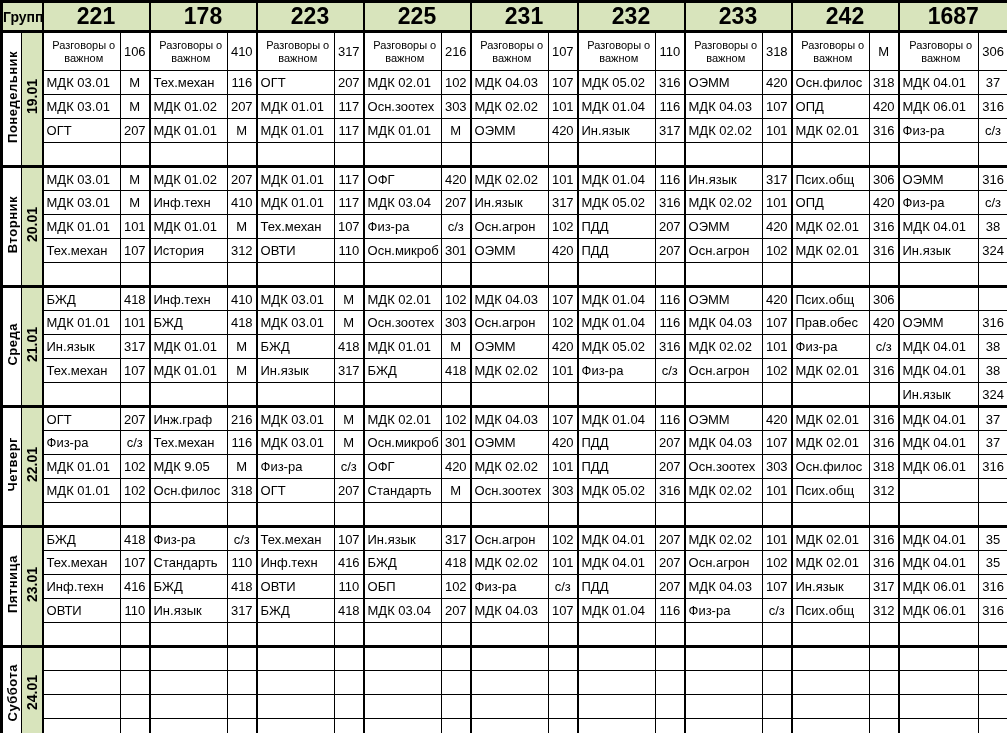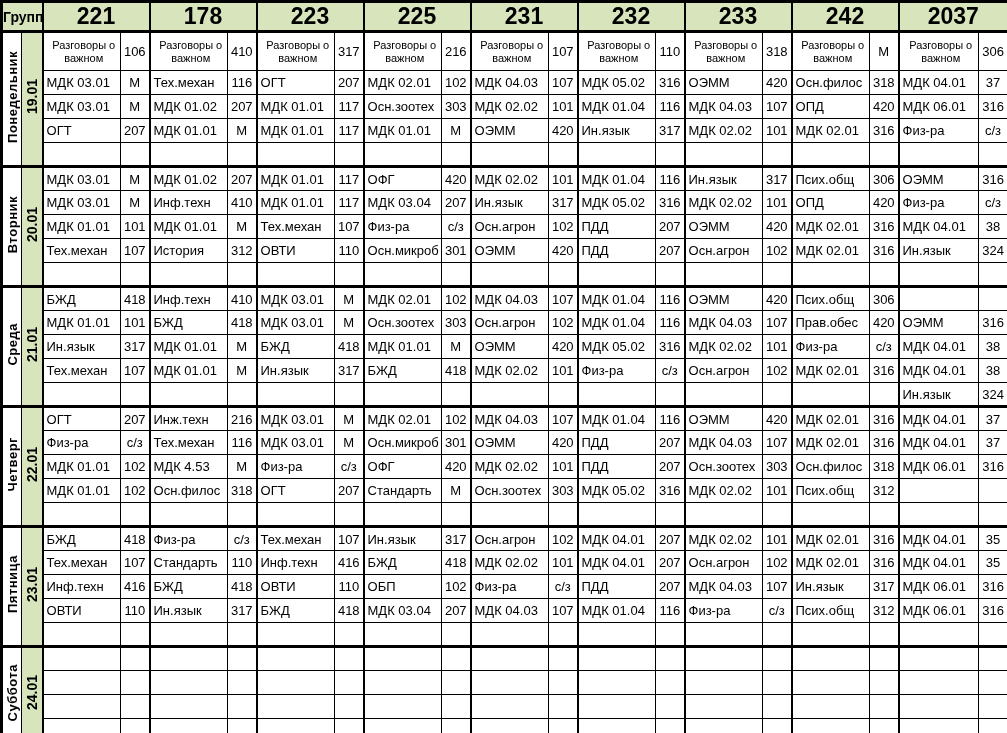--- a/index.html
+++ b/index.html
@@ -51,21 +51,21 @@
       <tr>
         <th class="corner" colspan="2">Группа</th>
         <th class="group" colspan="2">221</th>
         <th class="group" colspan="2">178</th>
         <th class="group" colspan="2">223</th>
         <th class="group" colspan="2">225</th>
         <th class="group" colspan="2">231</th>
         <th class="group" colspan="2">232</th>
         <th class="group" colspan="2">233</th>
         <th class="group" colspan="2">242</th>
-        <th class="group" colspan="2">2037</th>
+        <th class="group" colspan="2">1687</th>
       </tr>
     </thead>
   <tbody>
       <tr class="day-start tall">
         <td class="day" rowspan="5"><span class="vt">Понедельник</span></td>
         <td class="date" rowspan="5"><span class="vt">19.01</span></td>
         <td class="subj wrap">Разговоры о важном</td>
         <td class="room">106</td>
         <td class="subj wrap">Разговоры о важном</td>
         <td class="room">410</td>
@@ -366,21 +366,21 @@
         <td class="subj"></td>
         <td class="room"></td>
         <td class="subj">Ин.язык</td>
         <td class="room">324</td>
       </tr>
       <tr class="day-start">
         <td class="day" rowspan="5"><span class="vt">Четверг</span></td>
         <td class="date" rowspan="5"><span class="vt">22.01</span></td>
         <td class="subj">ОГТ</td>
         <td class="room">207</td>
-        <td class="subj">Инж.техн</td>
+        <td class="subj">Инж.граф</td>
         <td class="room">216</td>
         <td class="subj">МДК 03.01</td>
         <td class="room">М</td>
         <td class="subj">МДК 02.01</td>
         <td class="room">102</td>
         <td class="subj">МДК 04.03</td>
         <td class="room">107</td>
         <td class="subj">МДК 01.04</td>
         <td class="room">116</td>
         <td class="subj">ОЭММ</td>
@@ -406,21 +406,21 @@
         <td class="subj">МДК 04.03</td>
         <td class="room">107</td>
         <td class="subj">МДК 02.01</td>
         <td class="room">316</td>
         <td class="subj">МДК 04.01</td>
         <td class="room">37</td>
       </tr>
       <tr>
         <td class="subj">МДК 01.01</td>
         <td class="room">102</td>
-        <td class="subj">МДК 4.53</td>
+        <td class="subj">МДК 9.05</td>
         <td class="room">М</td>
         <td class="subj">Физ-ра</td>
         <td class="room">с/з</td>
         <td class="subj">ОФГ</td>
         <td class="room">420</td>
         <td class="subj">МДК 02.02</td>
         <td class="room">101</td>
         <td class="subj">ПДД</td>
         <td class="room">207</td>
         <td class="subj">Осн.зоотех</td>

